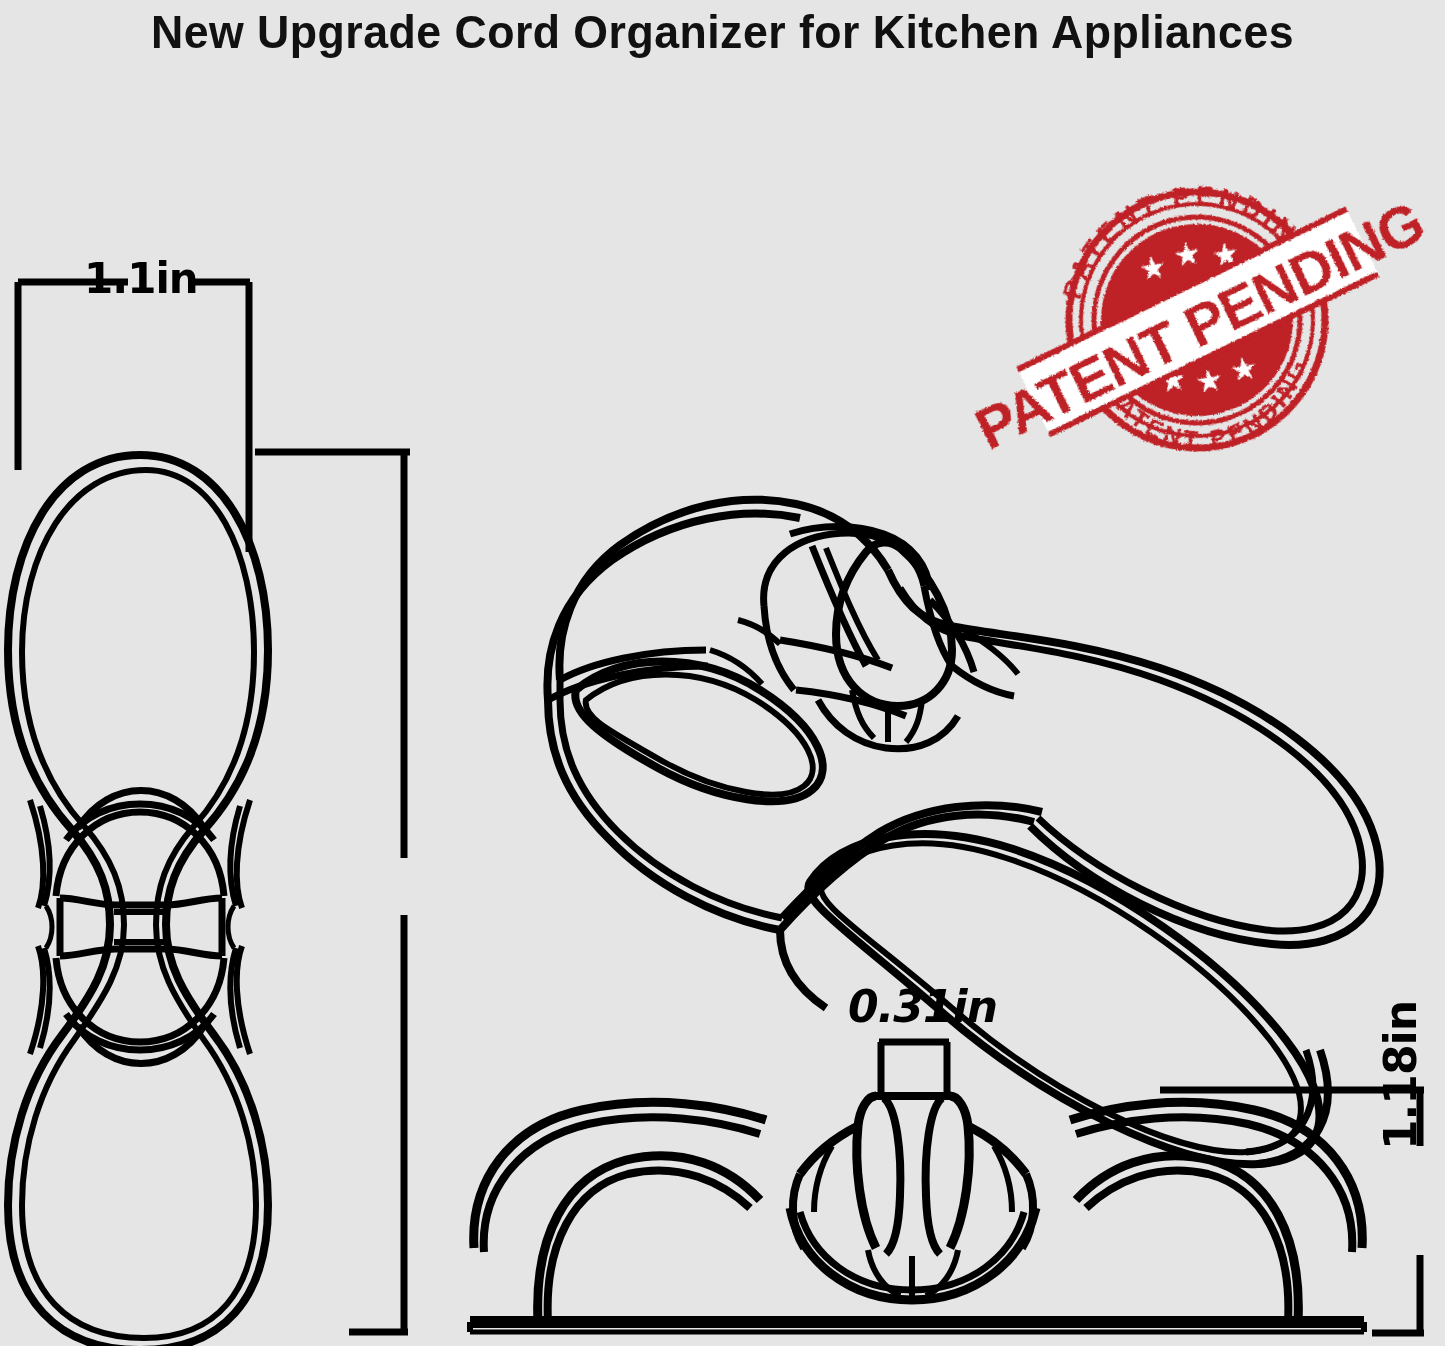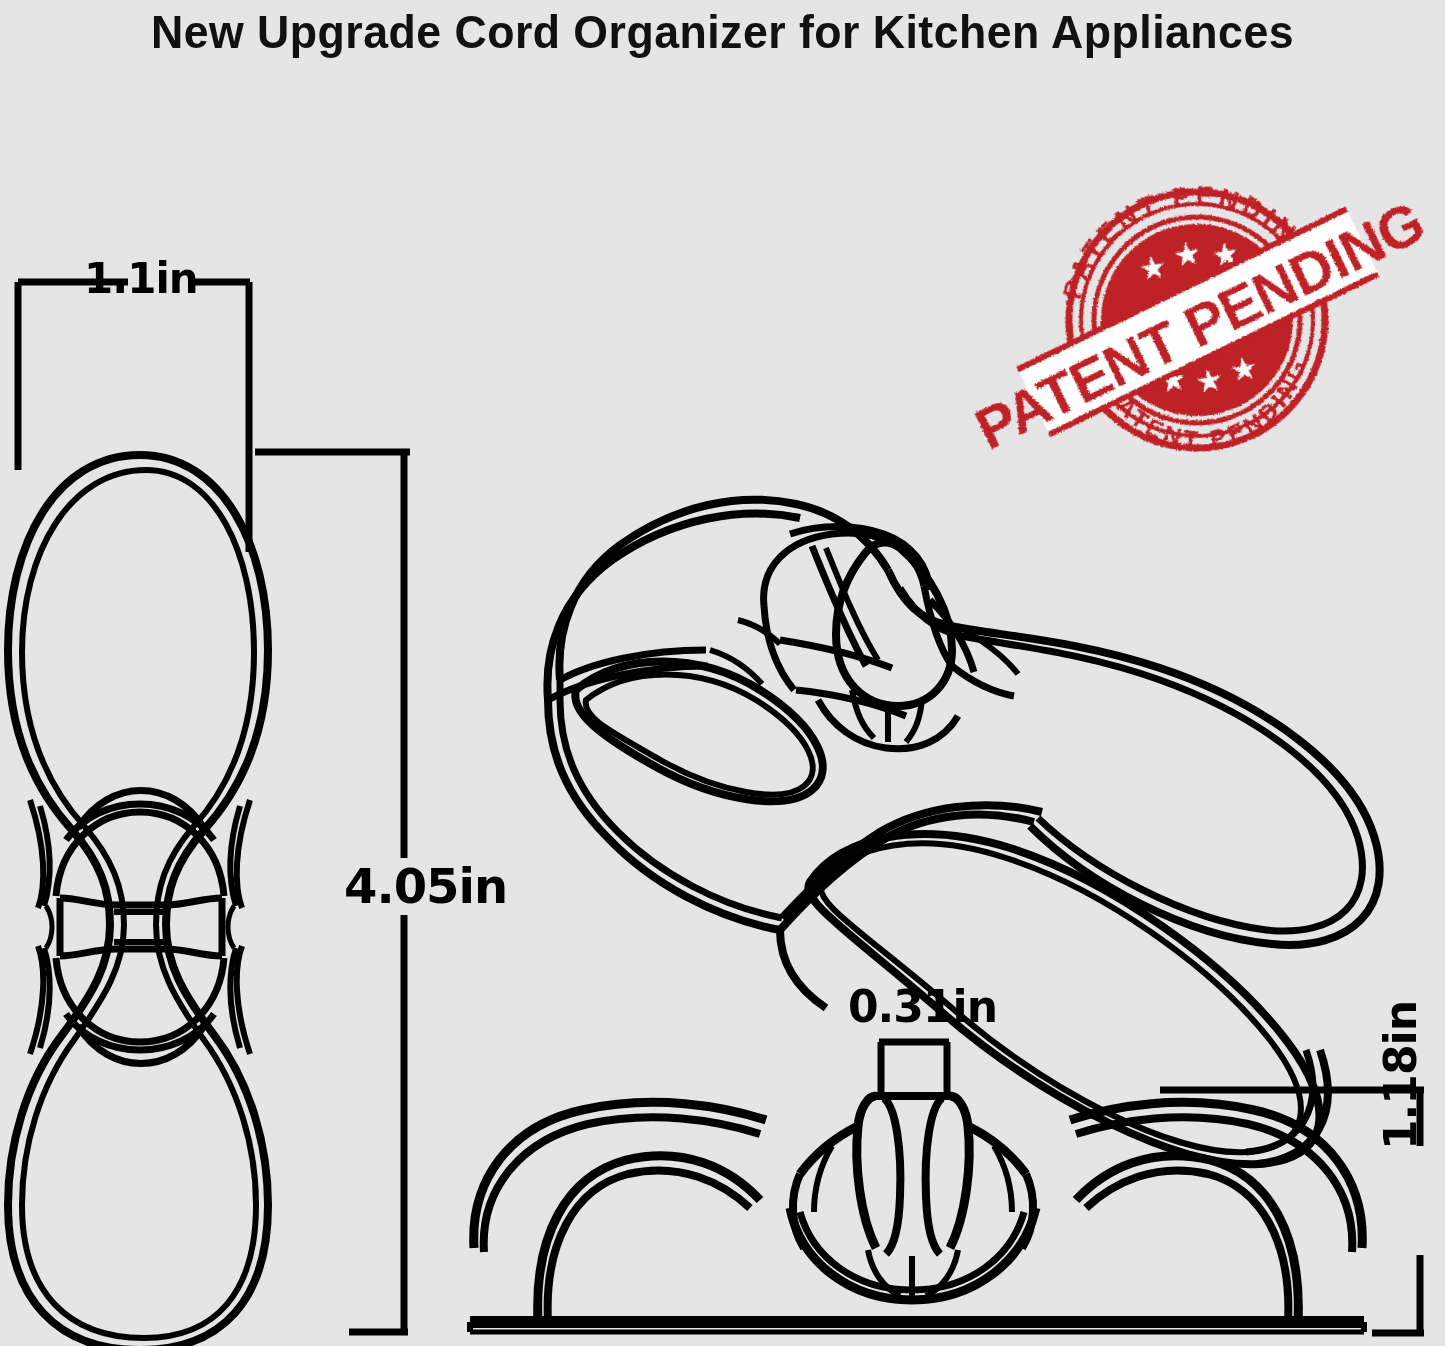--- a/index.html
+++ b/index.html
@@ -57,20 +57,21 @@
     left: 344px;
     top: 862px;
     font-size: 48px;
     letter-spacing: -1px;
   }
   .dim-small {
     left: 848px;
     top: 985px;
     font-size: 44px;
     letter-spacing: -1px;
+    font-style: italic;
   }
   .dim-side {
     left: 1379px;
     top: 1150px;
     font-size: 44px;
     letter-spacing: -1px;
     transform: rotate(-90deg);
     transform-origin: left top;
   }
 
@@ -373,21 +374,20 @@
       <path class="ln" stroke-width="6" d="M912,1256 V1298"></path>
       <path class="ln" stroke-width="6" d="M958,1250 C 954,1272 942,1288 926,1296"></path>
 
       <path class="ln" stroke-width="6" d="M832,1146 C 820,1166 814,1190 814,1212"></path>
       <path class="ln" stroke-width="6" d="M994,1146 C 1006,1166 1012,1190 1012,1212"></path>
     </g>
   </svg>
 
   <div class="dim-label dim-w">1.1in</div>
 
-  <div class="dim-label dim-h">4.05in</div>
 
   <div class="dim-label dim-small">0.31in</div>
 
   <div class="dim-label dim-side">1.18in</div>
 
   <div class="stamp">
     <svg viewBox="0 0 330 300">
       <defs>
         <path id="arcTop" d="M 45,165 A 120,120 0 0 1 285,165"></path>
         <path id="arcBot" d="M 57,180 A 105,105 0 0 0 273,180"></path>

